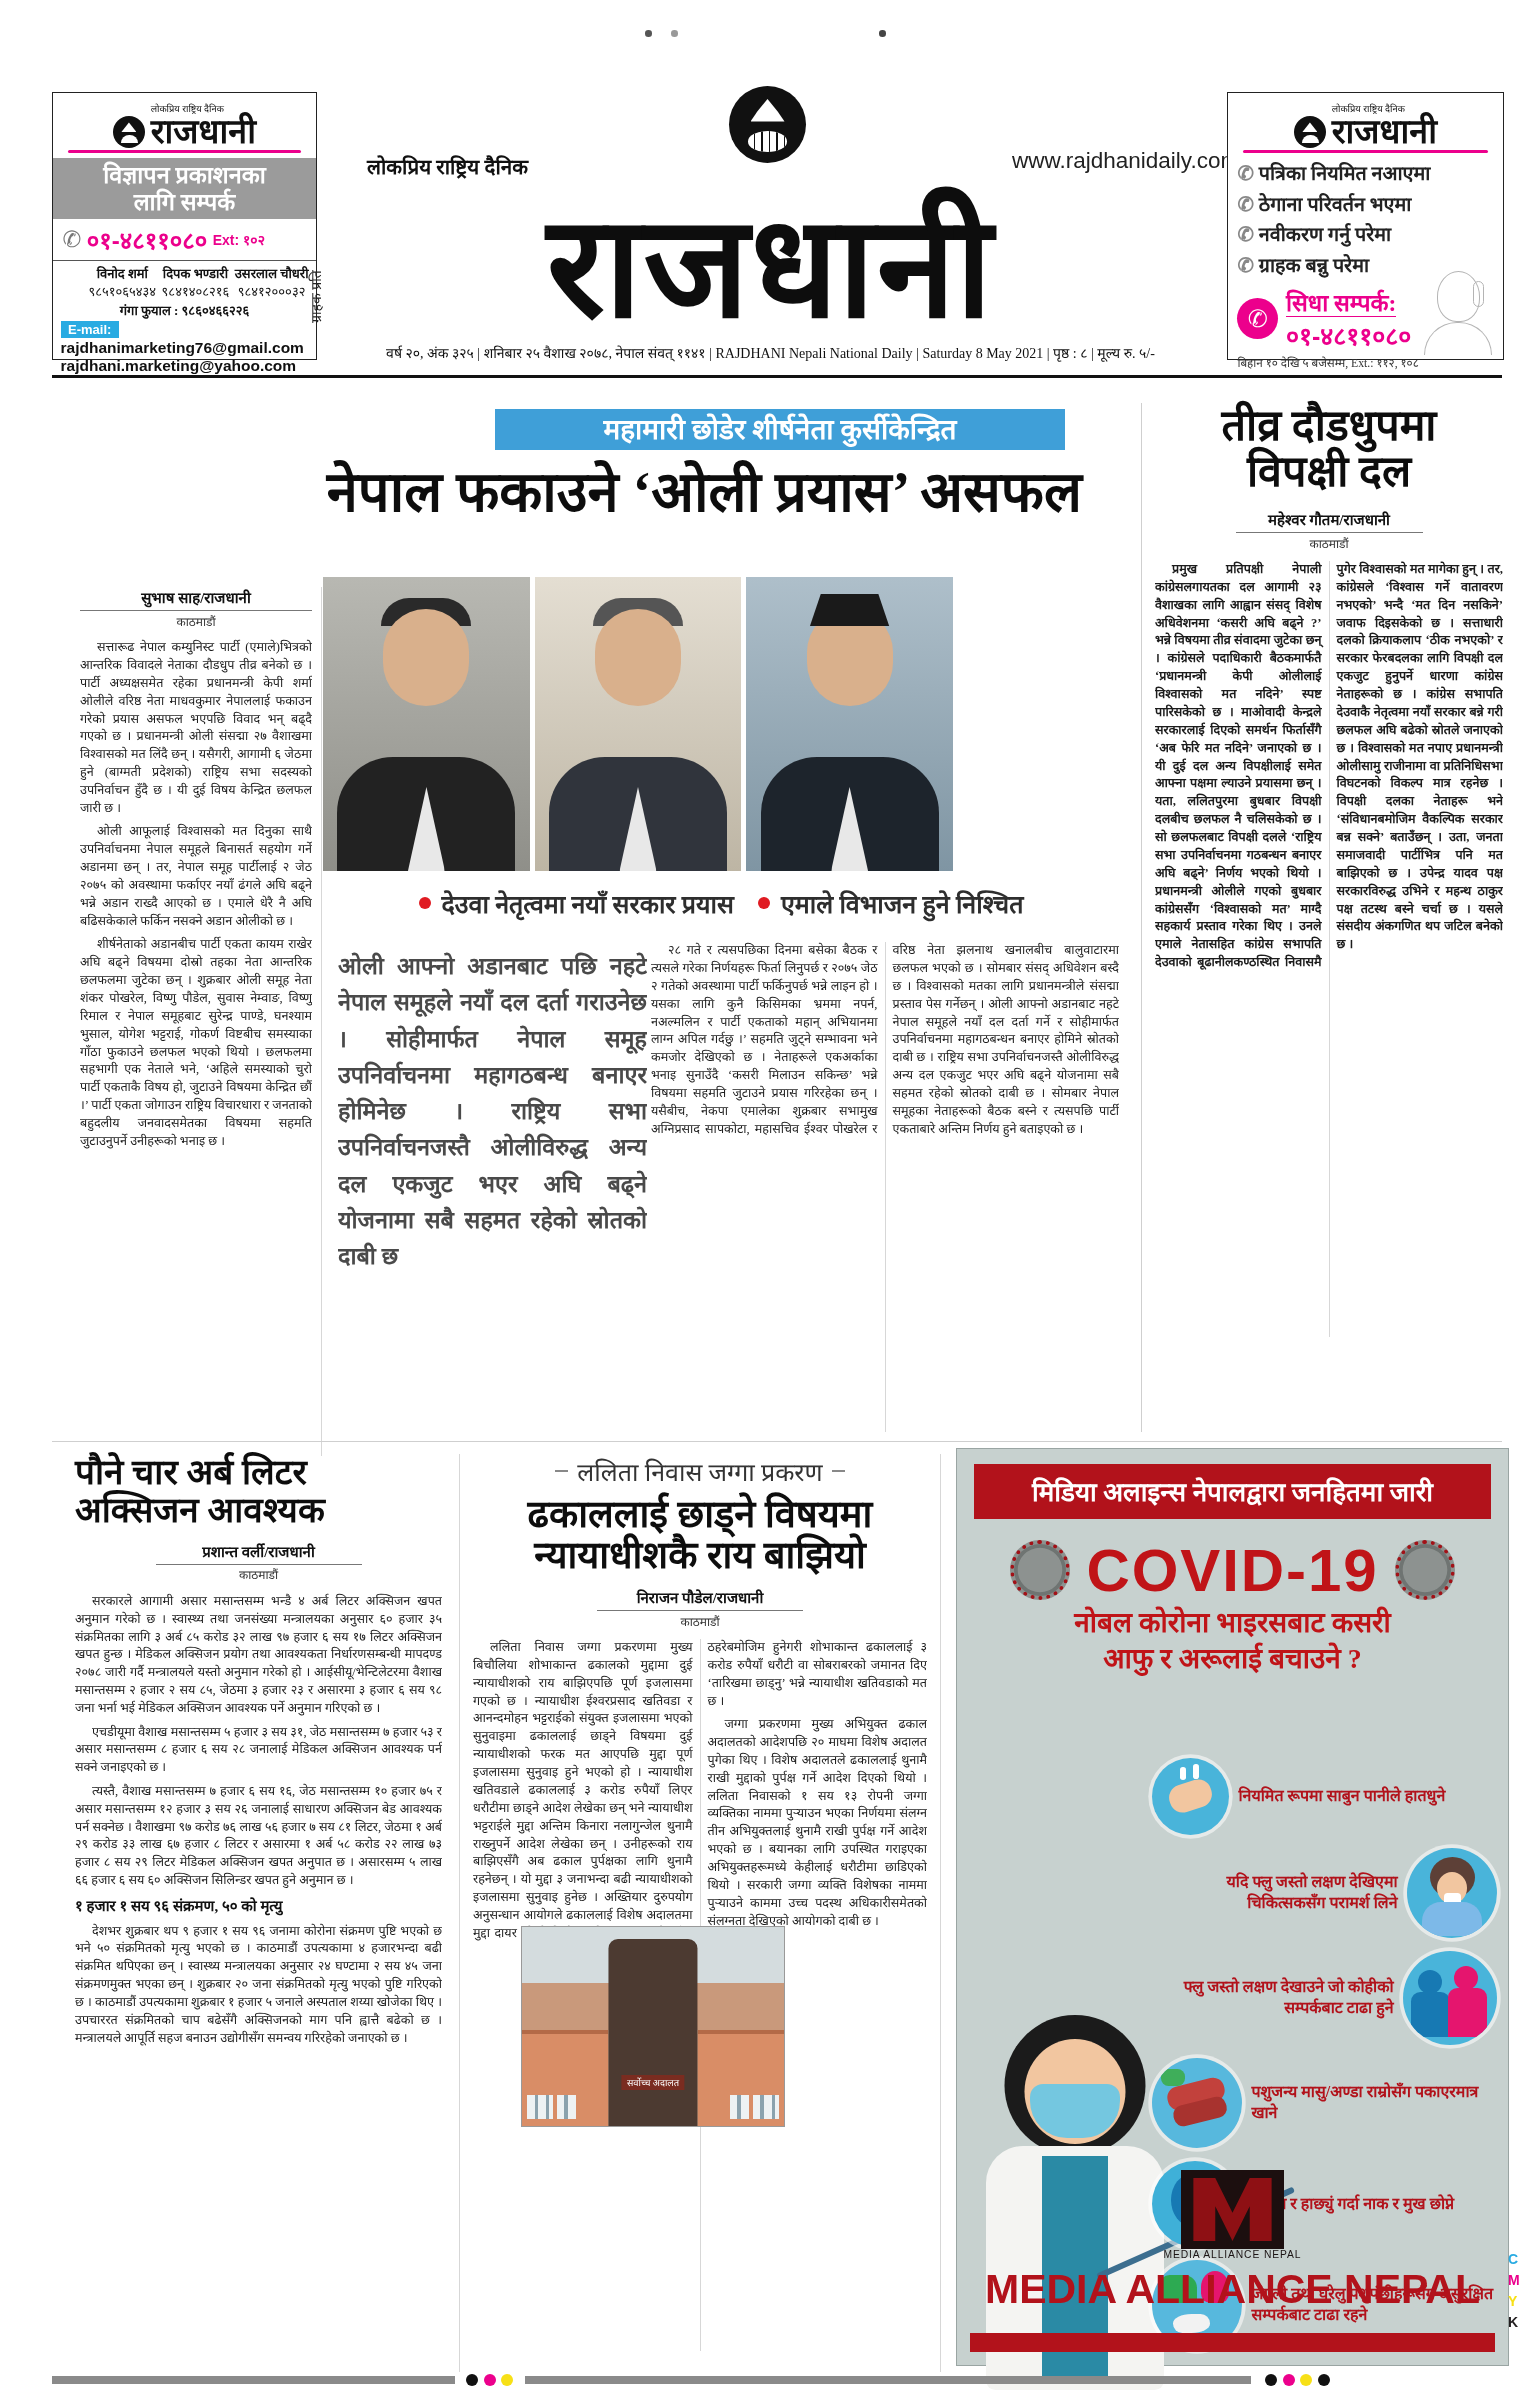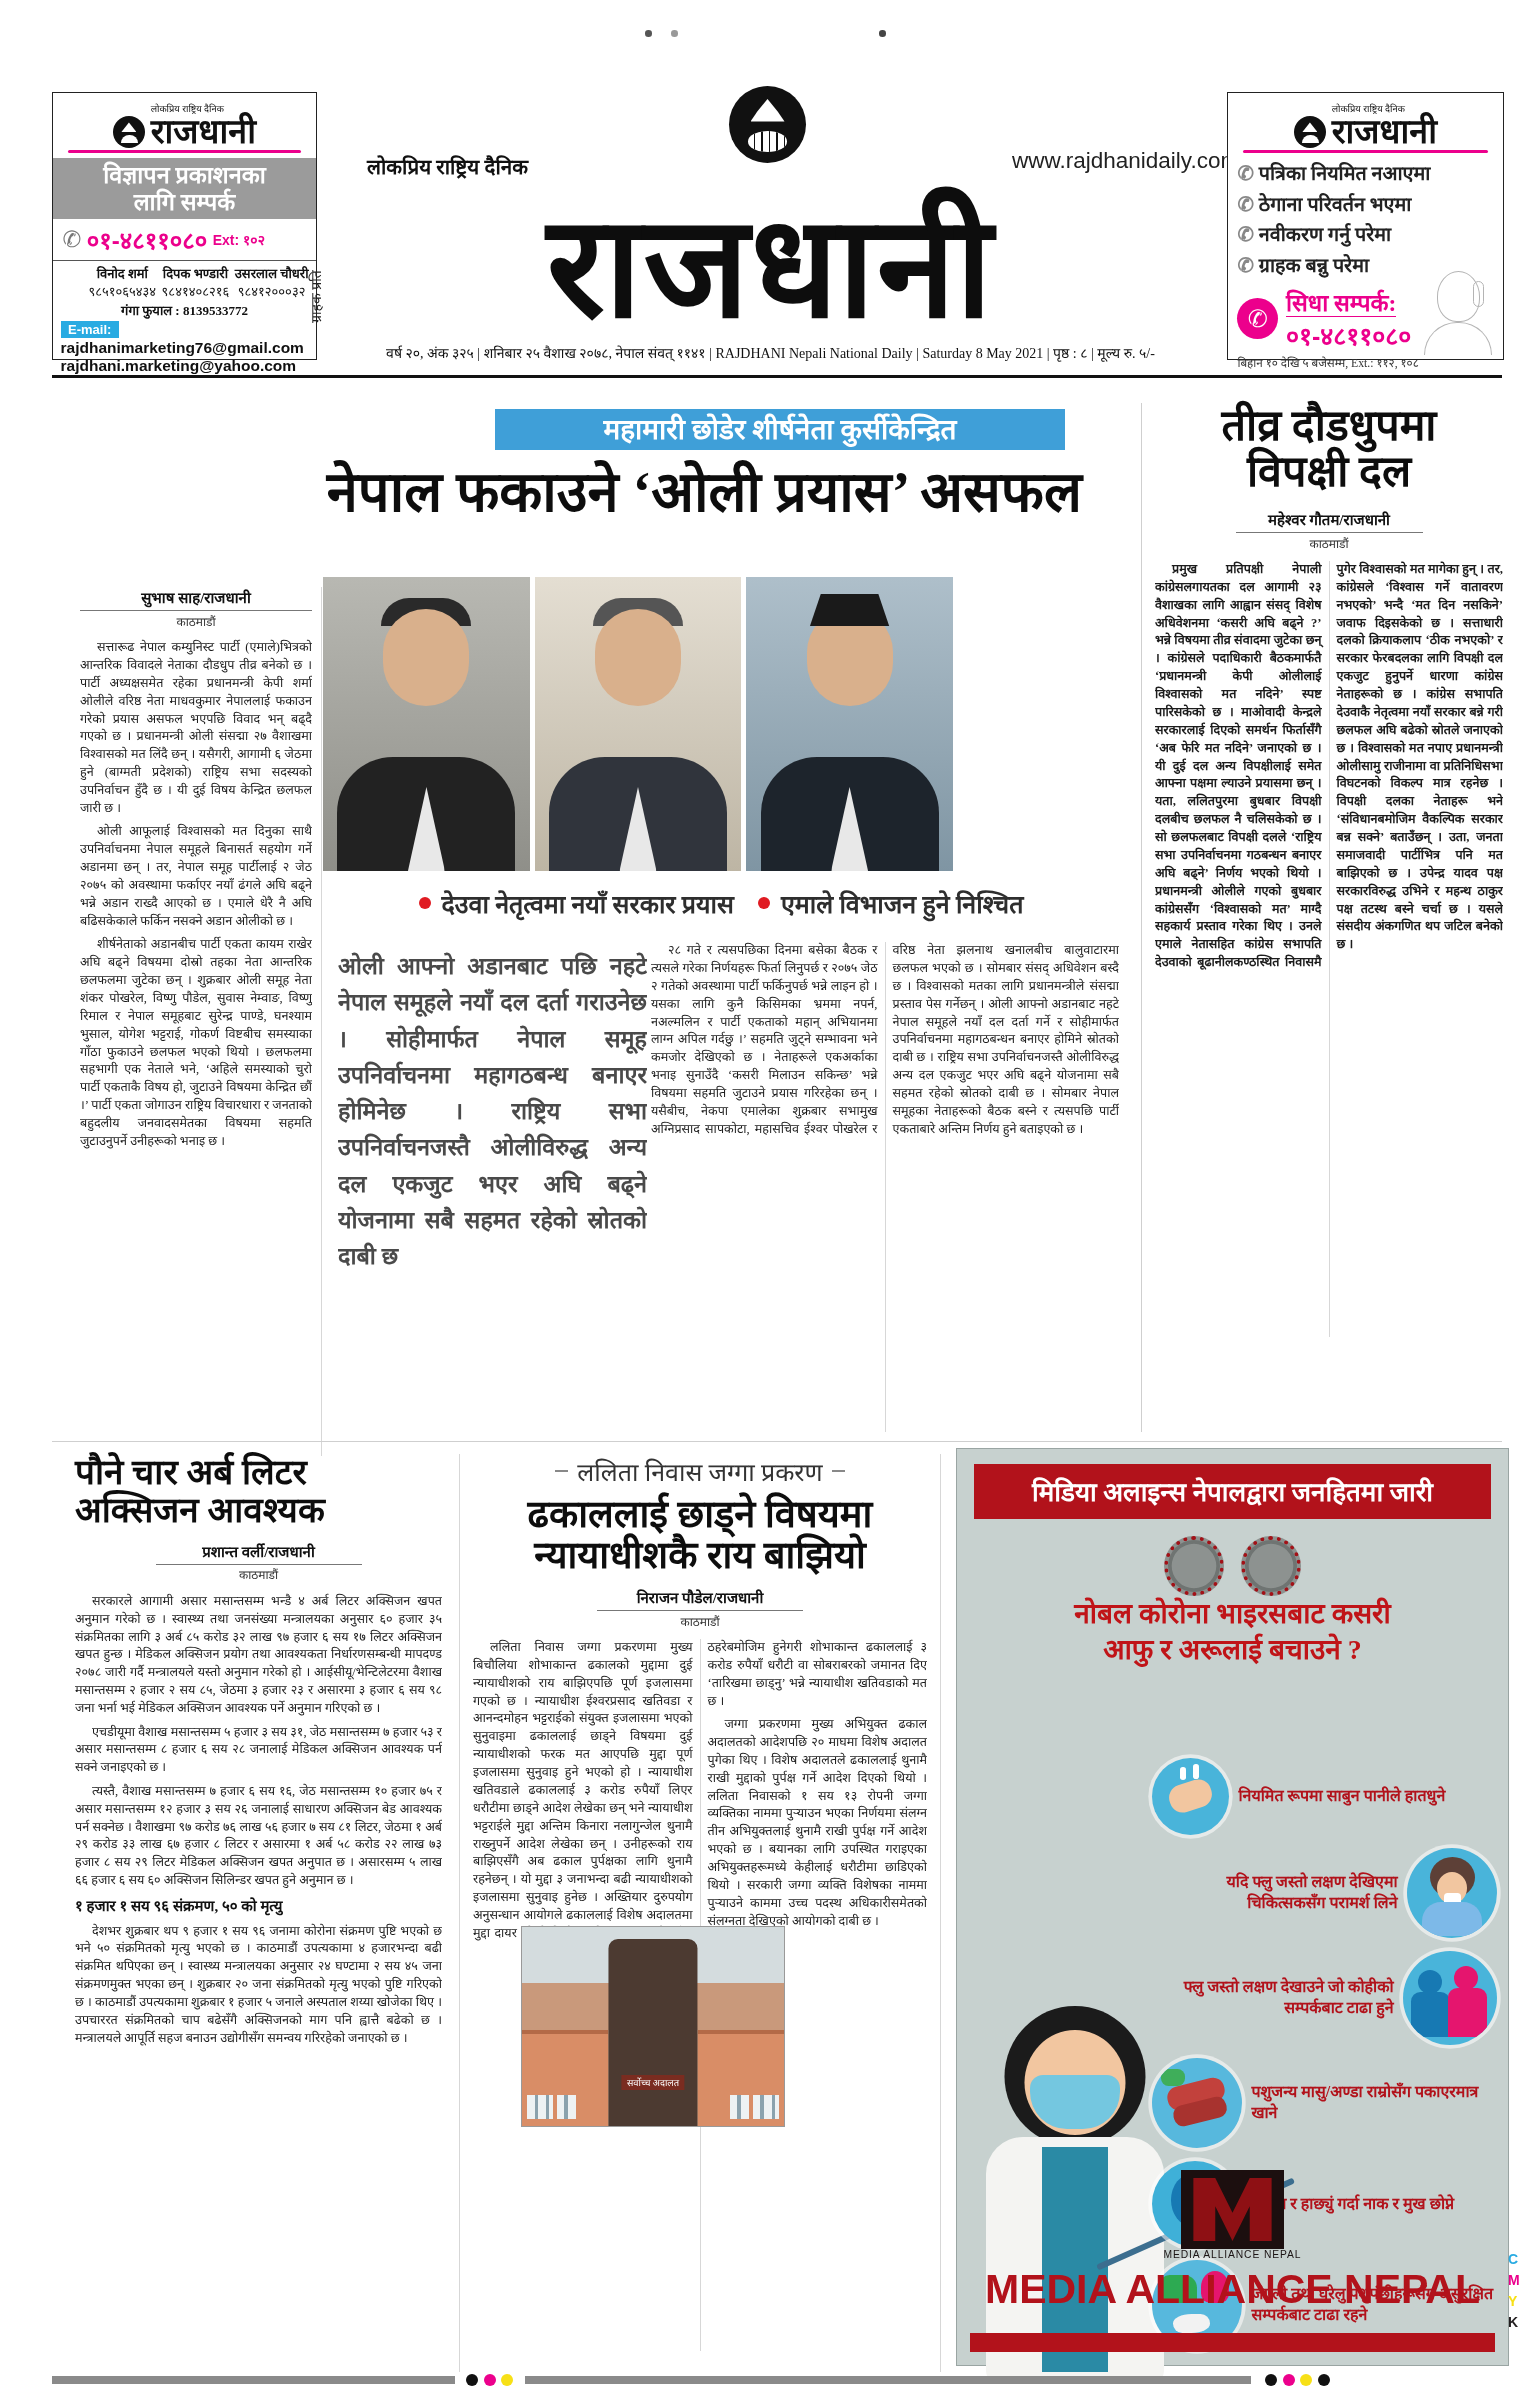--- a/index.html
+++ b/index.html
@@ -113,21 +113,21 @@
     <div style="display:flex;align-items:center;gap:5.6px;padding:3.7px 9.4px;border-bottom:0.9px solid #555;">
       <span style="font-size:22.5px;color:#777;">✆</span>
       <span class="pinktxt sans" style="font-size:24px;">०१-४८११०८०</span>
       <span class="pinktxt sans" style="font-size:14px;">Ext: १०२</span>
     </div>
     <div style="display:flex;justify-content:space-between;padding:3.7px 7.5px 0;text-align:center;margin-left:28px;">
       <span><span class="contact-name dev">विनोद शर्मा</span><br><span class="contact-num">९८५१०६५४३४</span></span>
       <span><span class="contact-name dev">दिपक भण्डारी</span><br><span class="contact-num">९८४१४०८२१६</span></span>
       <span><span class="contact-name dev">उसरलाल चौधरी</span><br><span class="contact-num">९८४१२०००३२</span></span>
     </div>
-    <div class="contact-name dev" style="text-align:center;padding:0.9px 0;">गंगा फुयाल : 8139533772</div>
+    <div class="contact-name dev" style="text-align:center;padding:0.9px 0;">गंगा फुयाल : ९८६०४६६२२६</div>
     <div style="padding:0.9px 7.5px;">
       <span class="email-label sans">E-mail:</span>
     </div>
     <div class="sans" style="font-weight:bold;font-size:15.5px;padding:0 7.5px;color:#111;">
       <div>rajdhanimarketing76@gmail.com</div>
       <div>rajdhani.marketing@yahoo.com</div>
     </div>
   </div>
 
   <div class="abs vertical-note dev" style="left:307px;top:211px;height:112px;">ग्राहक प्रति</div>
@@ -288,20 +288,21 @@
         <div class="court-win" style="right:40%;width:22%;"></div>
       </div>
     <div class="court-sign dev">सर्वोच्च अदालत</div>
   </div>
 
   <div class="abs covid" style="left:956px;top:1448px;width:551px;height:916px;">
     <div class="covid-banner dev" style="margin:15px 17px 0;font-size:26px;padding:9.4px 0;">मिडिया अलाइन्स नेपालद्वारा जनहितमा जारी</div>
 
     <div style="display:flex;align-items:center;justify-content:center;gap:17px;margin-top:17px;">
       <span class="virus" style="width:52px;height:52px;"></span>
+      <span class="covid-title" style="font-size:60px;">COVID-19</span>
       <span class="virus" style="width:52px;height:52px;"></span>
     </div>
     <div class="covid-sub dev" style="font-size:28px;">
       <div>नोबल कोरोना भाइरसबाट कसरी</div>
       <div>आफु र अरूलाई बचाउने ?</div>
     </div>
 
     <div class="nurse abs" style="left:19px;top:337px;width:197px;height:394px;">
       <div class="n-hair"></div>
         <div class="n-face"></div>

